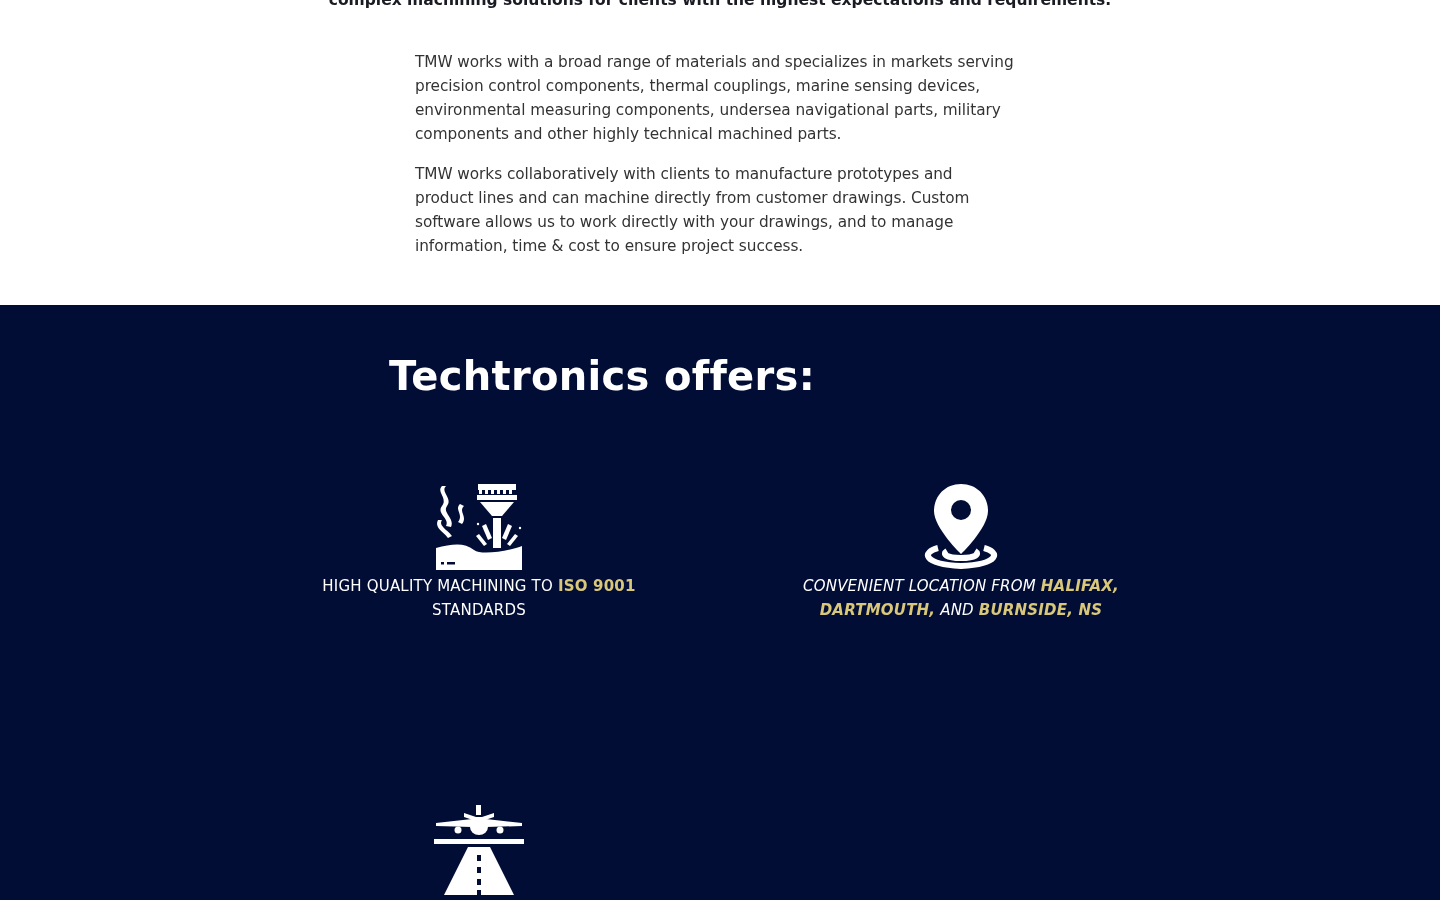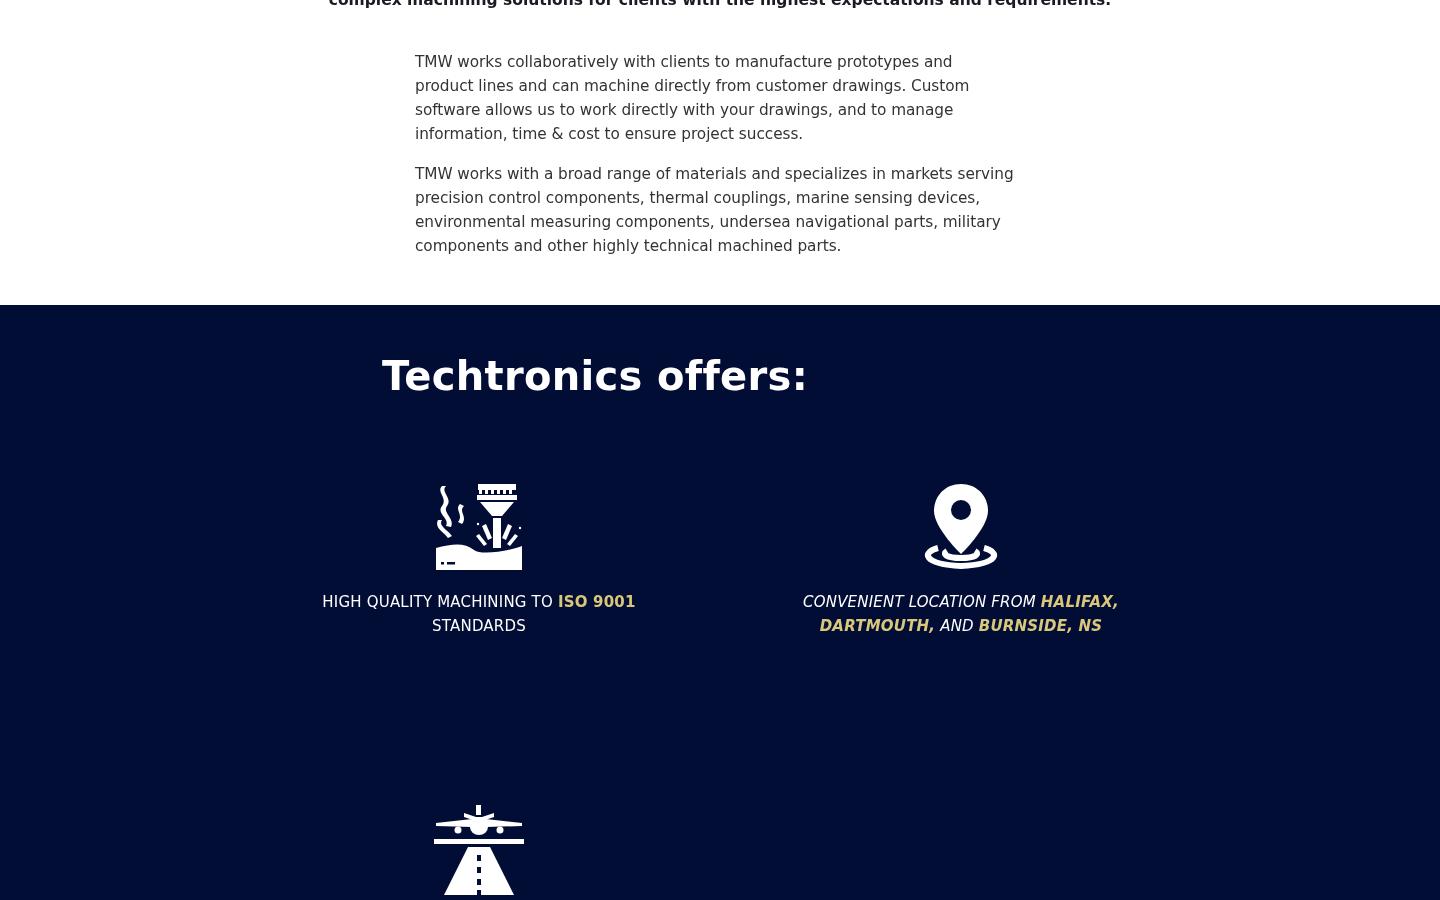--- a/index.html
+++ b/index.html
@@ -11,43 +11,43 @@
       position: absolute; top: -9px; left: 0; width: 1440px; text-align: center;
       font-weight: bold; font-size: 15.5px; color: #1b1b24; letter-spacing: 0px; white-space: nowrap;
     }
     .intro-body { position: absolute; left: 415px; top: 50px; width: 600px; }
     .intro-body p {
       font-size: 15.3px; line-height: 24px; color: #333; margin-bottom: 16px; letter-spacing: -0.05px;
     }
 
     .offers-section { position: absolute; left: 0; top: 305px; width: 1440px; height: 595px; background: #020d35; }
     .offers-title {
-      position: absolute; top: 48px; left: 1px; width: 1188px; text-align: center;
+      position: absolute; top: 48px; left: 8px; width: 1188px; text-align: center;
       color: #ffffff; font-weight: bold; font-size: 40px; letter-spacing: 0.3px;
     }
     .offer { position: absolute; width: 400px; text-align: center; }
     .offer .icon { width: 90px; height: 90px; margin: 0 auto; display: block; }
     .offer .caption {
-      margin-top: 18px; color: #ffffff; font-size: 15px; line-height: 24px; text-transform: uppercase;
+      margin-top: 2px; color: #ffffff; font-size: 15px; line-height: 24px; text-transform: uppercase;
       letter-spacing: 0.2px;
     }
     .hl { color: #d9c77a; font-weight: bold; }
 
     .offer-1 { left: 279px; top: 177px; }
     .offer-2 { left: 761px; top: 177px; font-style: italic; }
     .offer-3 { left: 279px; top: 500px; }
   </style>
 </head>
 <body>
 
 <section class="intro-section">
   <div class="lead-line">complex machining solutions for clients with the highest expectations and requirements.</div>
   <div class="intro-body">
+    <p>TMW works with a broad range of materials and specializes in markets serving precision control components, thermal couplings, marine sensing devices, environmental measuring components, undersea navigational parts, military components and other highly technical machined parts.</p>
     <p>TMW works collaboratively with clients to manufacture prototypes and product lines and can machine directly from customer drawings. Custom software allows us to work directly with your drawings, and to manage information, time &amp; cost to ensure project success.</p>
-    <p>TMW works with a broad range of materials and specializes in markets serving precision control components, thermal couplings, marine sensing devices, environmental measuring components, undersea navigational parts, military components and other highly technical machined parts.</p>
   </div>
 </section>
 
 <section class="offers-section">
   <h2 class="offers-title">Techtronics offers:</h2>
 
   <div class="offer offer-1">
     <svg class="icon" viewBox="0 0 90 90">
       <g fill="#fff">
 

